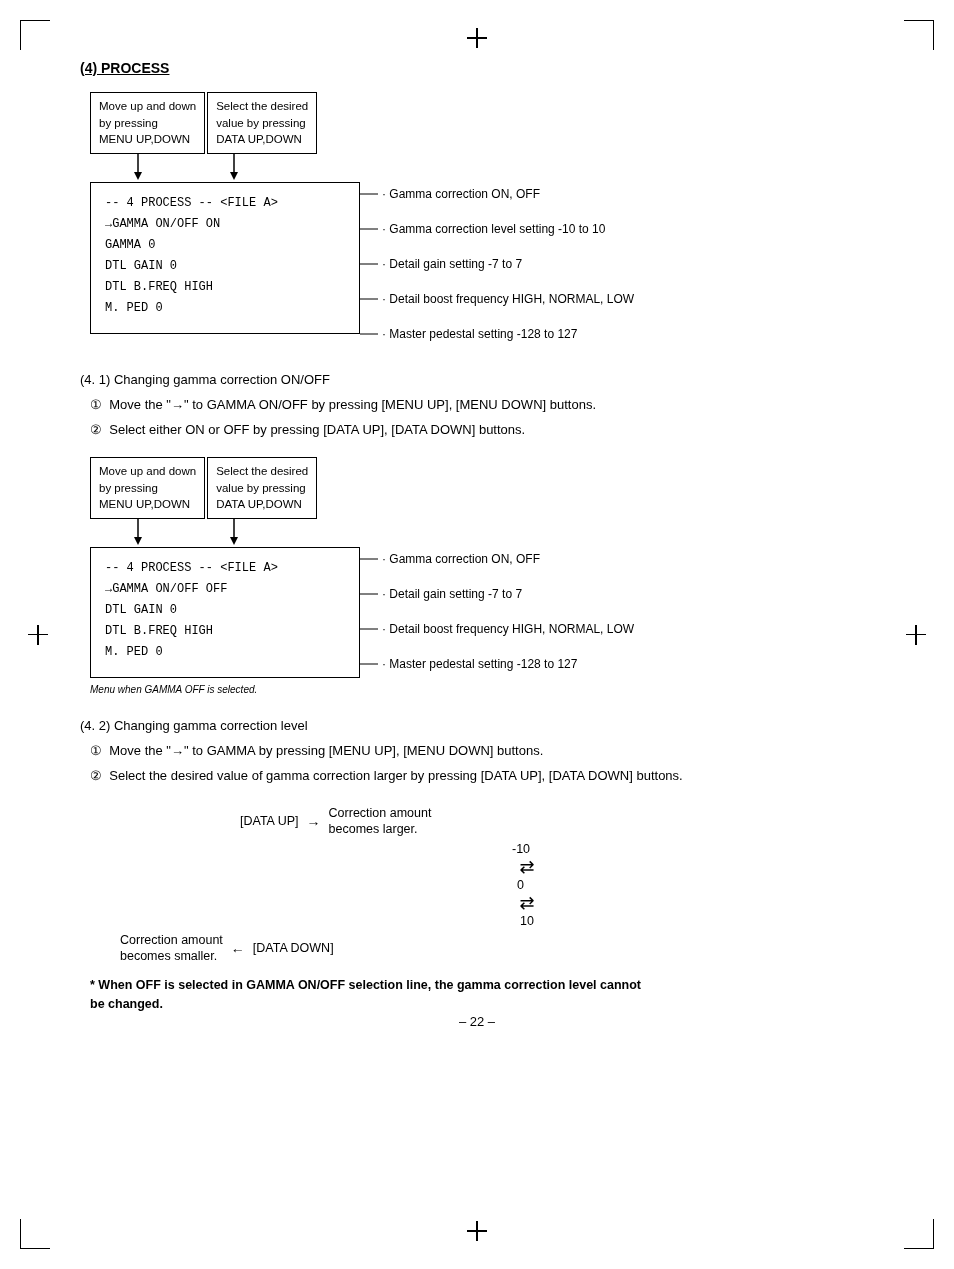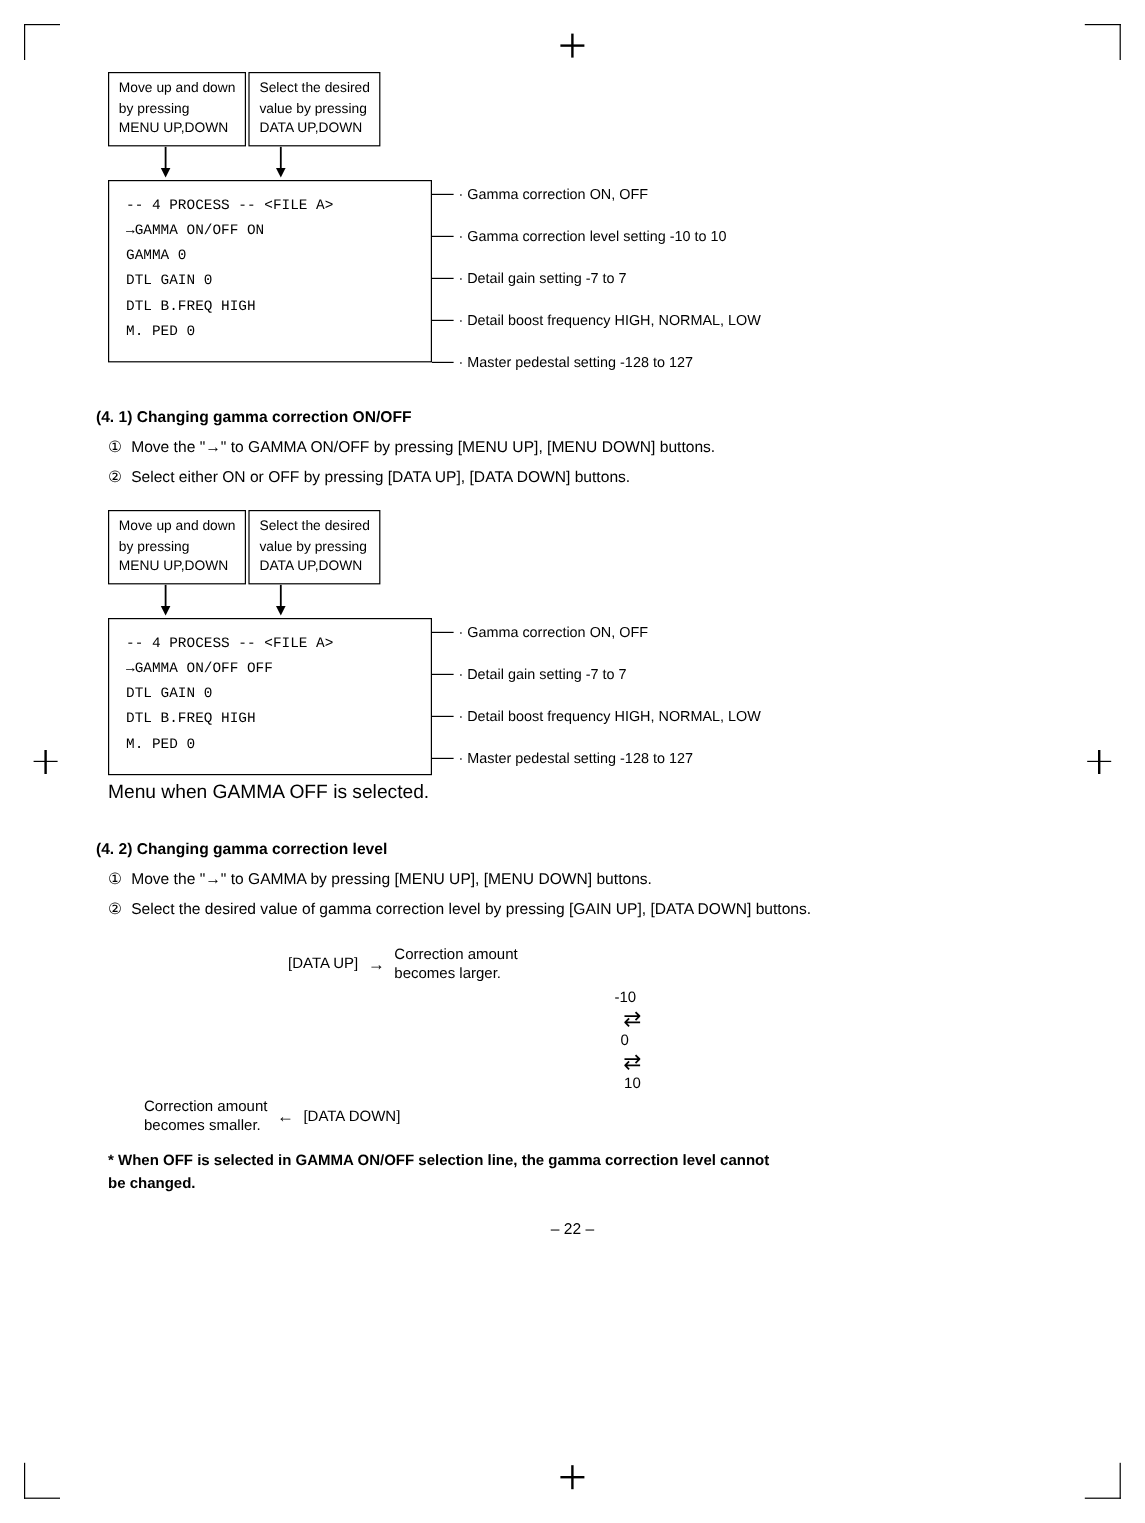--- a/index.html
+++ b/index.html
@@ -48,21 +48,21 @@
     .section-title {
       font-size: 14px;
       font-weight: bold;
       text-decoration: underline;
       margin-bottom: 16px;
     }
 
     
     .subsection-title {
       font-size: 13px;
-      font-weight: bold;
+      font-weight: normal;
       margin-top: 13px;
       margin-bottom: 8px;
     }
 
     .step-list {
       list-style: none;
       padding-left: 10px;
     }
 
     .step-list li {
@@ -71,44 +71,44 @@
       line-height: 1.5;
     }
 
     .step-num {
       display: inline-block;
       margin-right: 4px;
       font-size: 13px;
     }
 
     .caption-text {
-      font-size: 16px;
+      font-size: 10px;
       text-align: center;
       margin-top: 6px;
-      margin-bottom: 12px;
+      margin-bottom: 2px;
+      font-style: italic;
     }
 
     
     .number-line-area {
       margin: 20px 0 12px 40px;
       font-size: 12.5px;
     }
 
     .note-bold {
       font-weight: bold;
       font-size: 12.5px;
       margin-top: 4px;
       line-height: 1.5;
       padding-left: 10px;
     }
 
     .page-number {
       text-align: center;
       font-size: 13px;
-      margin-top: 20px;
     }
 
     .diag-section {
       margin-bottom: 8px;
     }
   </style>
 </head>
 <body>
 
 <div class="page">
@@ -116,20 +116,21 @@
   <div class="corner corner-tl"></div>
   <div class="corner corner-tr"></div>
   <div class="corner corner-bl"></div>
   <div class="corner corner-br"></div>
 
   <div class="crossmark cross-top"></div>
   <div class="crossmark cross-bottom"></div>
   <div class="crossmark cross-left"></div>
   <div class="crossmark cross-right"></div>
 
+  <div class="section-title">(4)  PROCESS</div>
 
   <div class="diag-section">
     <div style="display:flex; align-items:flex-start;">
 
       <div style="position:relative; display:flex; flex-direction:column;">
 
         <div style="display:flex; position:relative; margin-left:10px;">
 
           <div style="border:1px solid #000; padding:5px 8px; font-size:11.5px; line-height:1.45; min-width:95px; background:#fff; margin-right:2px;">
             <span style="white-space:pre-line;">Move up and down
@@ -259,21 +260,21 @@
 
   <div style="margin-top:18px;">
     <div class="subsection-title">(4. 2)  Changing gamma correction level</div>
     <ul class="step-list">
       <li>
         <span class="step-num">①</span>
         <span>Move the "→" to GAMMA by pressing [MENU UP], [MENU DOWN] buttons.</span>
       </li>
       <li>
         <span class="step-num">②</span>
-        <span>Select the desired value of gamma correction level by pressing [GAIN UP], [DATA DOWN] buttons.</span>
+        <span>Select the desired value of gamma correction larger by pressing [DATA UP], [DATA DOWN] buttons.</span>
       </li>
     </ul>
   </div>
 
   <div class="number-line-area">
 
     <div style="display:flex; align-items:center; margin-bottom:4px; margin-left:120px;">
       <span style="font-size:12.5px;">[DATA UP]</span>
       <span style="margin: 0 8px; font-size:14px;">→</span>
       <span style="font-size:12.5px; line-height:1.3;">Correction amount<br>becomes larger.</span>

